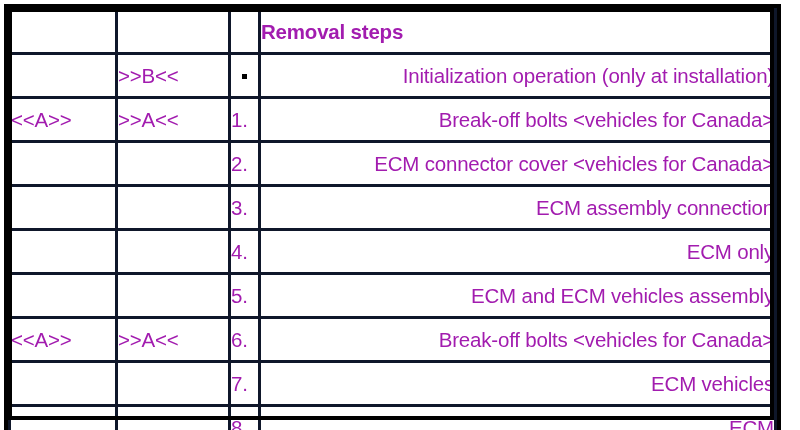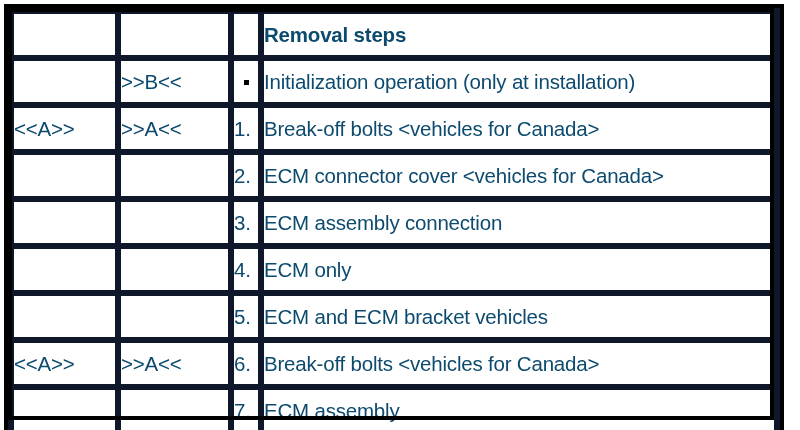--- a/index.html
+++ b/index.html
@@ -25,48 +25,48 @@
     left: 8px;
     top: 8px;
     width: 766px;
     border-collapse: collapse;
     table-layout: fixed;
     background: #ffffff;
     outline: 4px solid #000000;
     outline-offset: 0px;
   }
   table.removal-table td {
-    border: 6px solid #0f172a;
+    border: 3px solid #0f172a;
     padding: 0;
     height: 41px;
     vertical-align: middle;
     font-size: 20.5px;
     line-height: 1.05;
     letter-spacing: -0.2px;
-    color: #0c4a6e;
+    color: #a21caf;
     background: #ffffff;
   }
   
   col.c-mark-a   { width: 107px; }
   col.c-mark-b   { width: 113px; }
   col.c-num      { width: 30px;  }
   col.c-step     { width: 516px; }
 
   td.cell-mark {
     text-align: left;
     padding-left: 10px;
     white-space: nowrap;
   }
   td.cell-num {
     text-align: left;
     padding-left: 4px;
     white-space: nowrap;
   }
   td.cell-step {
-    text-align: left;
+    text-align: right;
     padding-left: 7px;
     white-space: nowrap;
     overflow: hidden;
   }
   td.cell-head {
     font-weight: bold;
     text-align: left;
     padding-left: 7px;
     white-space: nowrap;
   }
@@ -141,33 +141,33 @@
         <tr>
           <td class="cell-mark"></td>
           <td class="cell-mark"></td>
           <td class="cell-num">4.</td>
           <td class="cell-step">ECM only</td>
         </tr>
         <tr>
           <td class="cell-mark"></td>
           <td class="cell-mark"></td>
           <td class="cell-num">5.</td>
-          <td class="cell-step">ECM and ECM bracket vehicles</td>
+          <td class="cell-step">ECM and ECM vehicles assembly</td>
         </tr>
         <tr>
           <td class="cell-mark">&lt;&lt;A&gt;&gt;</td>
           <td class="cell-mark">&gt;&gt;A&lt;&lt;</td>
           <td class="cell-num">6.</td>
           <td class="cell-step">Break-off bolts &lt;vehicles for Canada&gt;</td>
         </tr>
         <tr>
           <td class="cell-mark"></td>
           <td class="cell-mark"></td>
           <td class="cell-num">7.</td>
-          <td class="cell-step">ECM assembly</td>
+          <td class="cell-step">ECM vehicles</td>
         </tr>
         <tr>
           <td class="cell-mark"></td>
           <td class="cell-mark"></td>
           <td class="cell-num">8.</td>
           <td class="cell-step">ECM</td>
         </tr>
       </tbody>
   </table>
 

